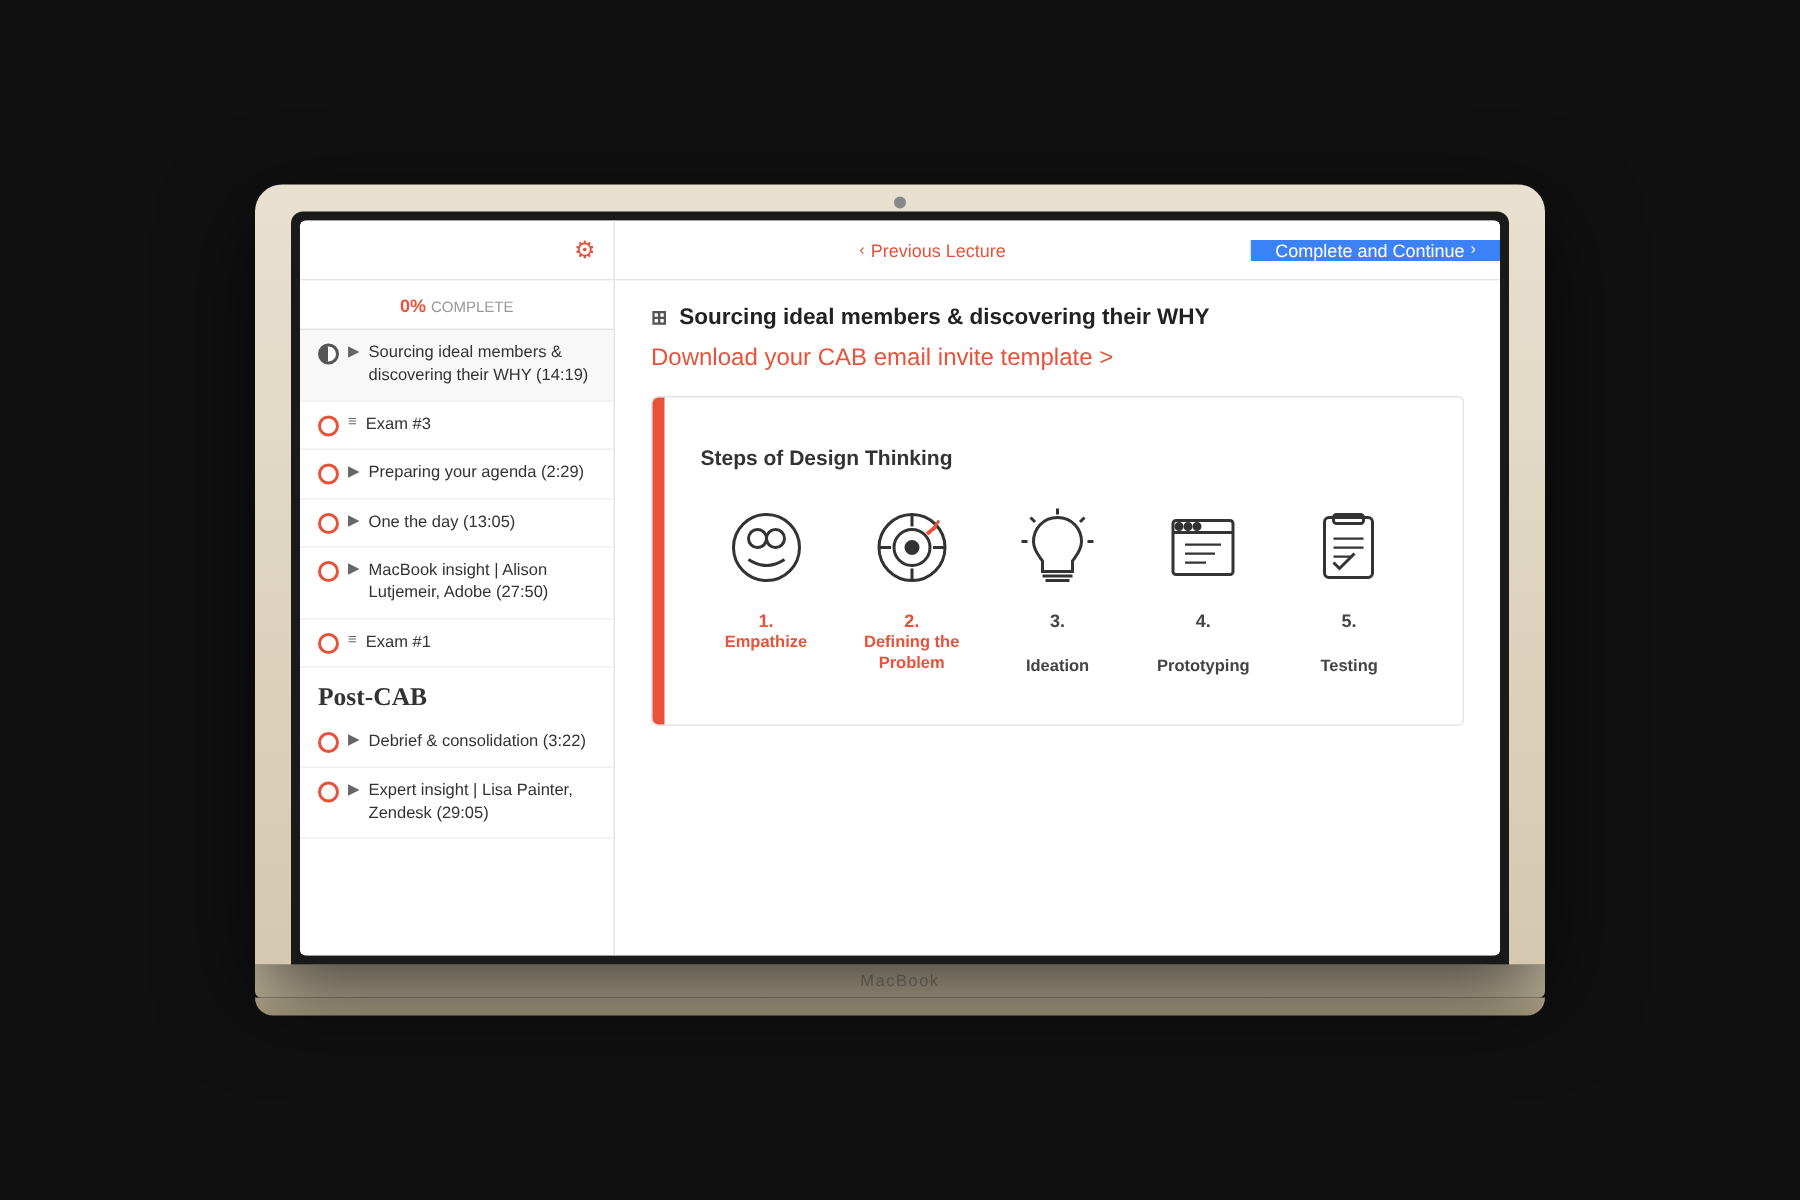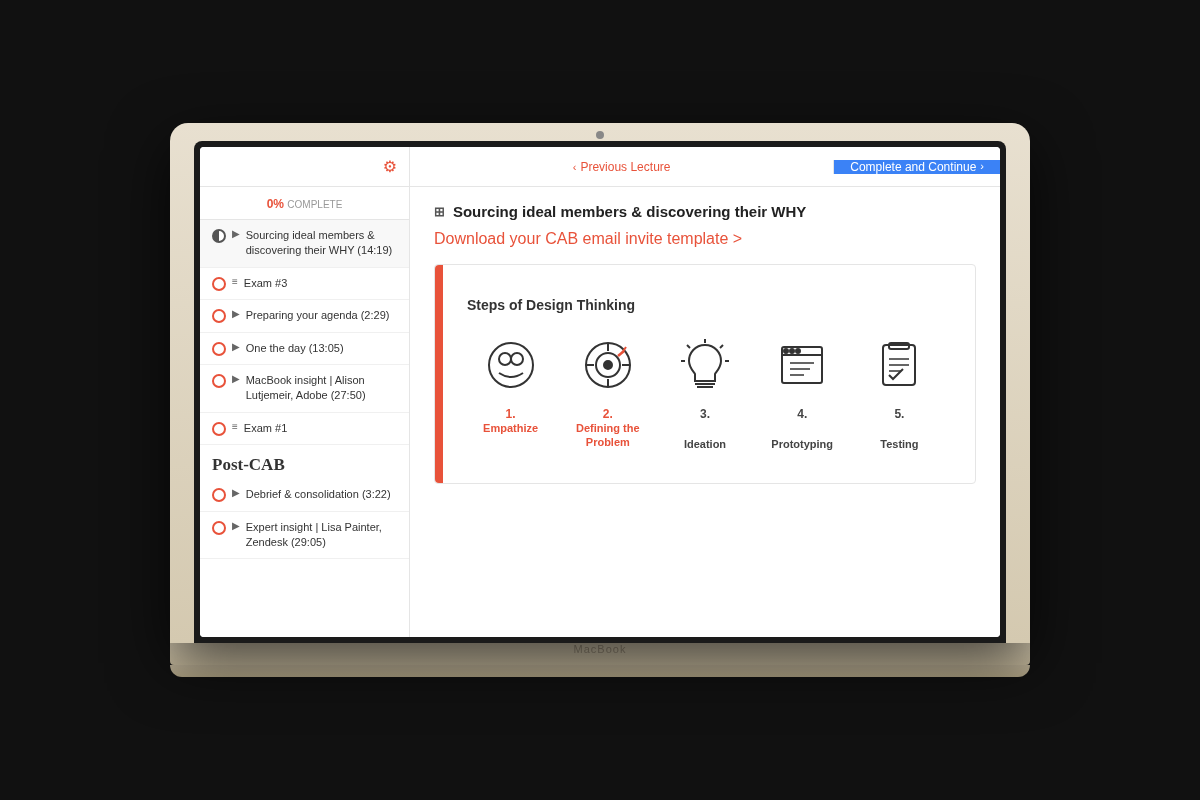--- a/index.html
+++ b/index.html
@@ -52,20 +52,21 @@
       display: flex;
       flex-direction: column;
     }
 
     .laptop-base {
       background: linear-gradient(to bottom, #d4c9b0, #c8bc9f);
       height: 22px;
       border-radius: 0 0 4px 4px;
       display: flex;
       justify-content: center;
+      align-items: center;
     }
 
     .laptop-brand {
       font-size: 11px;
       color: #9a8f7a;
       letter-spacing: 1px;
     }
 
     .laptop-foot {
       background: linear-gradient(to bottom, #c0b49a, #b0a485);

